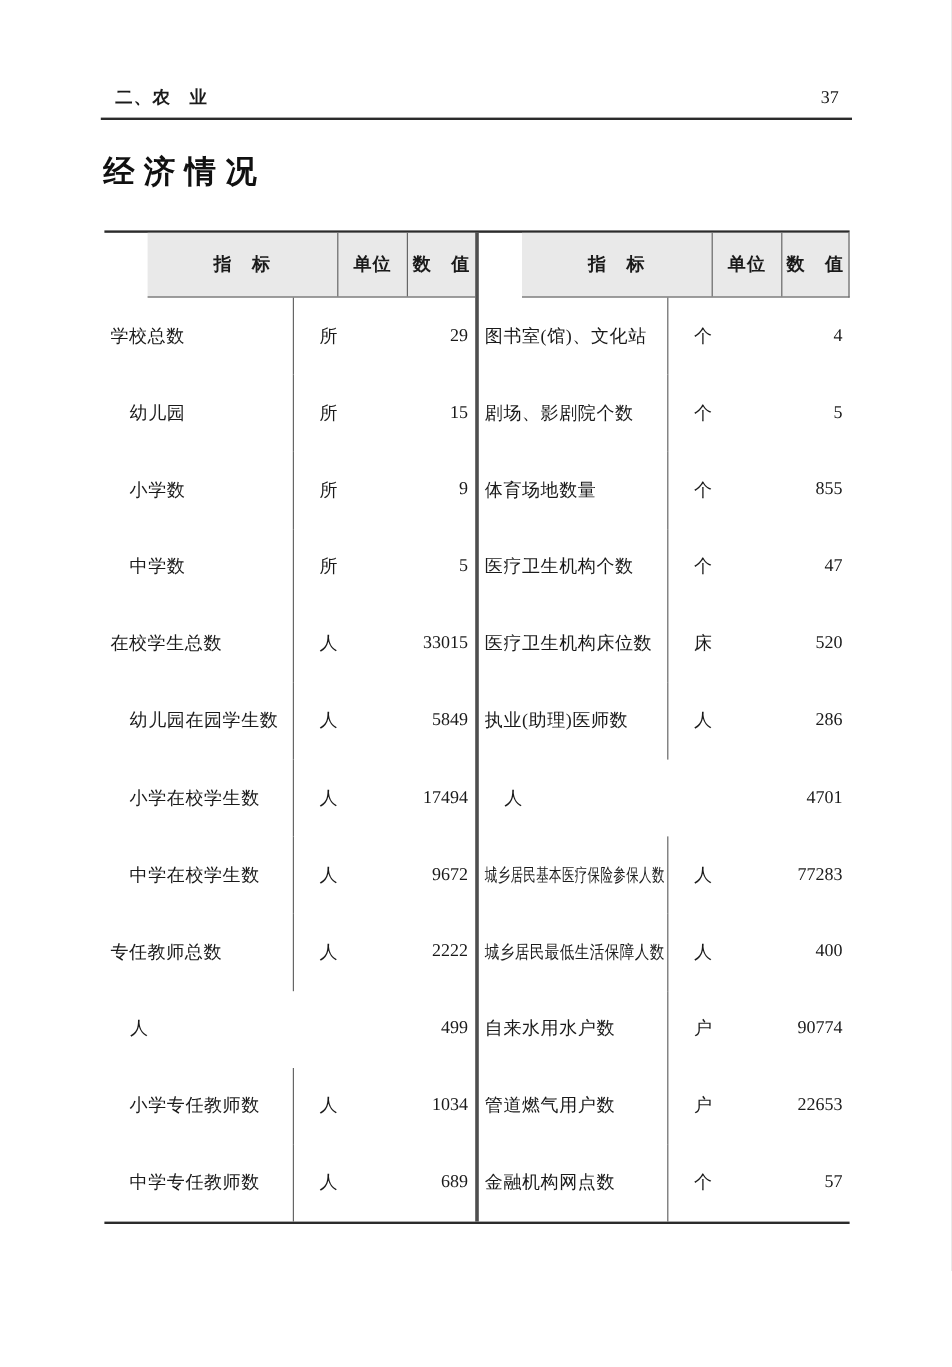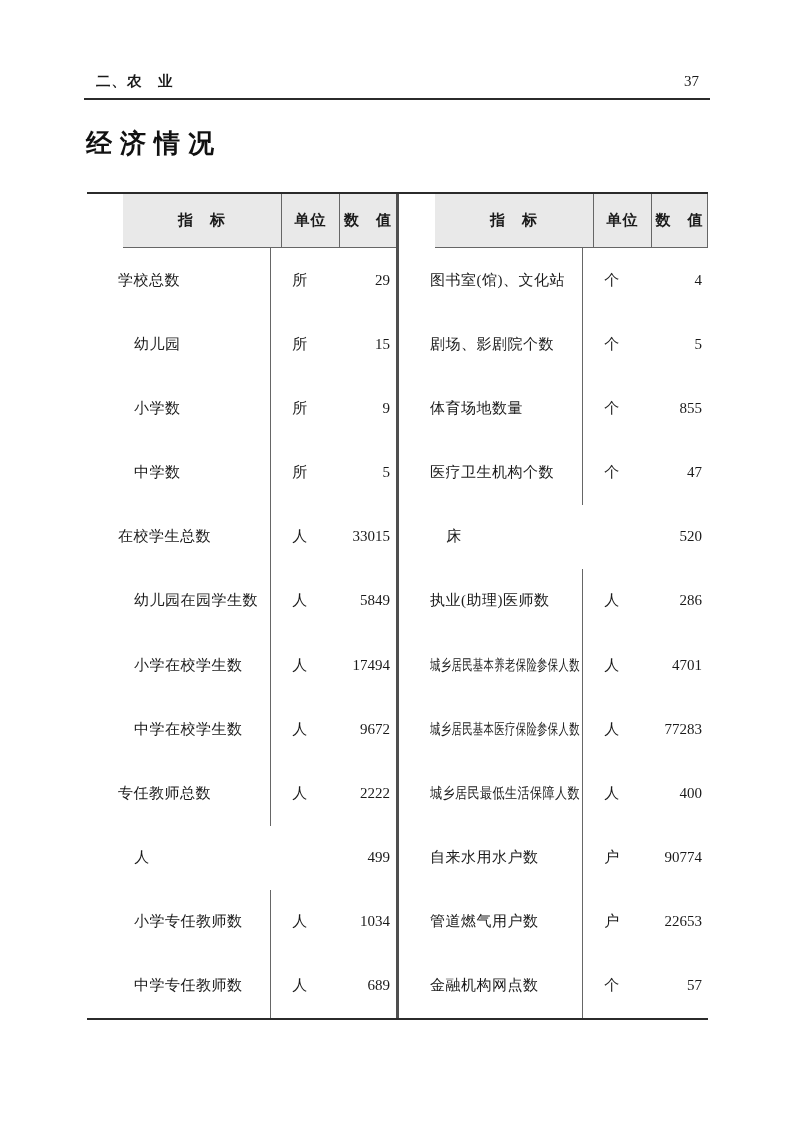--- a/index.html
+++ b/index.html
@@ -52,21 +52,21 @@
     display:flex; align-items:center; justify-content:center;
     box-sizing:border-box;
     font-size:15px; font-weight:bold; letter-spacing:1px;
   }
   .th-indicator { width:158px; flex:0 0 auto; }
   .th-unit { width:58px; flex:0 0 auto; border-left:1px solid #666; }
   .th-value { flex:1 1 auto; border-left:1px solid #666; }
   .half-right .thead { border-right:1px solid #666; }
 
   .tbody { flex:1 1 auto; display:flex; flex-direction:column; }
-  .tr { flex:1 1 0; display:flex;margin-left:26px; }
+  .tr { flex:1 1 0; display:flex; }
   .td { display:flex; align-items:center; box-sizing:border-box; font-size:15px; }
   .td-indicator {
     width:158px; flex:0 0 auto;
     border-right:1px solid #666;
     padding-left:5px; overflow:hidden;
   }
   .tr.indent .td-indicator { padding-left:21px; }
   .ind-text {
     display:inline-block; white-space:nowrap;
     letter-spacing:0.5px; transform-origin:left center;
@@ -211,34 +211,34 @@
             <div class="td td-value">855</div>
           </div>
           <div class="tr">
             <div class="td td-indicator">
               <span class="ind-text">医疗卫生机构个数</span>
             </div>
             <div class="td td-unit">个</div>
             <div class="td td-value">47</div>
           </div>
           <div class="tr">
+            <div class="td td-indicator">
+              <span class="ind-text">医疗卫生机构床位数</span>
+            </div>
             <div class="td td-unit">床</div>
             <div class="td td-value">520</div>
           </div>
           <div class="tr">
             <div class="td td-indicator">
               <span class="ind-text">执业(助理)医师数</span>
             </div>
             <div class="td td-unit">人</div>
             <div class="td td-value">286</div>
           </div>
           <div class="tr">
-            <div class="td td-indicator">
-              <span class="ind-text" style="transform: scaleX(0.691);">城乡居民基本养老保险参保人数</span>
-            </div>
             <div class="td td-unit">人</div>
             <div class="td td-value">4701</div>
           </div>
           <div class="tr">
             <div class="td td-indicator">
               <span class="ind-text" style="transform: scaleX(0.691);">城乡居民基本医疗保险参保人数</span>
             </div>
             <div class="td td-unit">人</div>
             <div class="td td-value">77283</div>
           </div>

